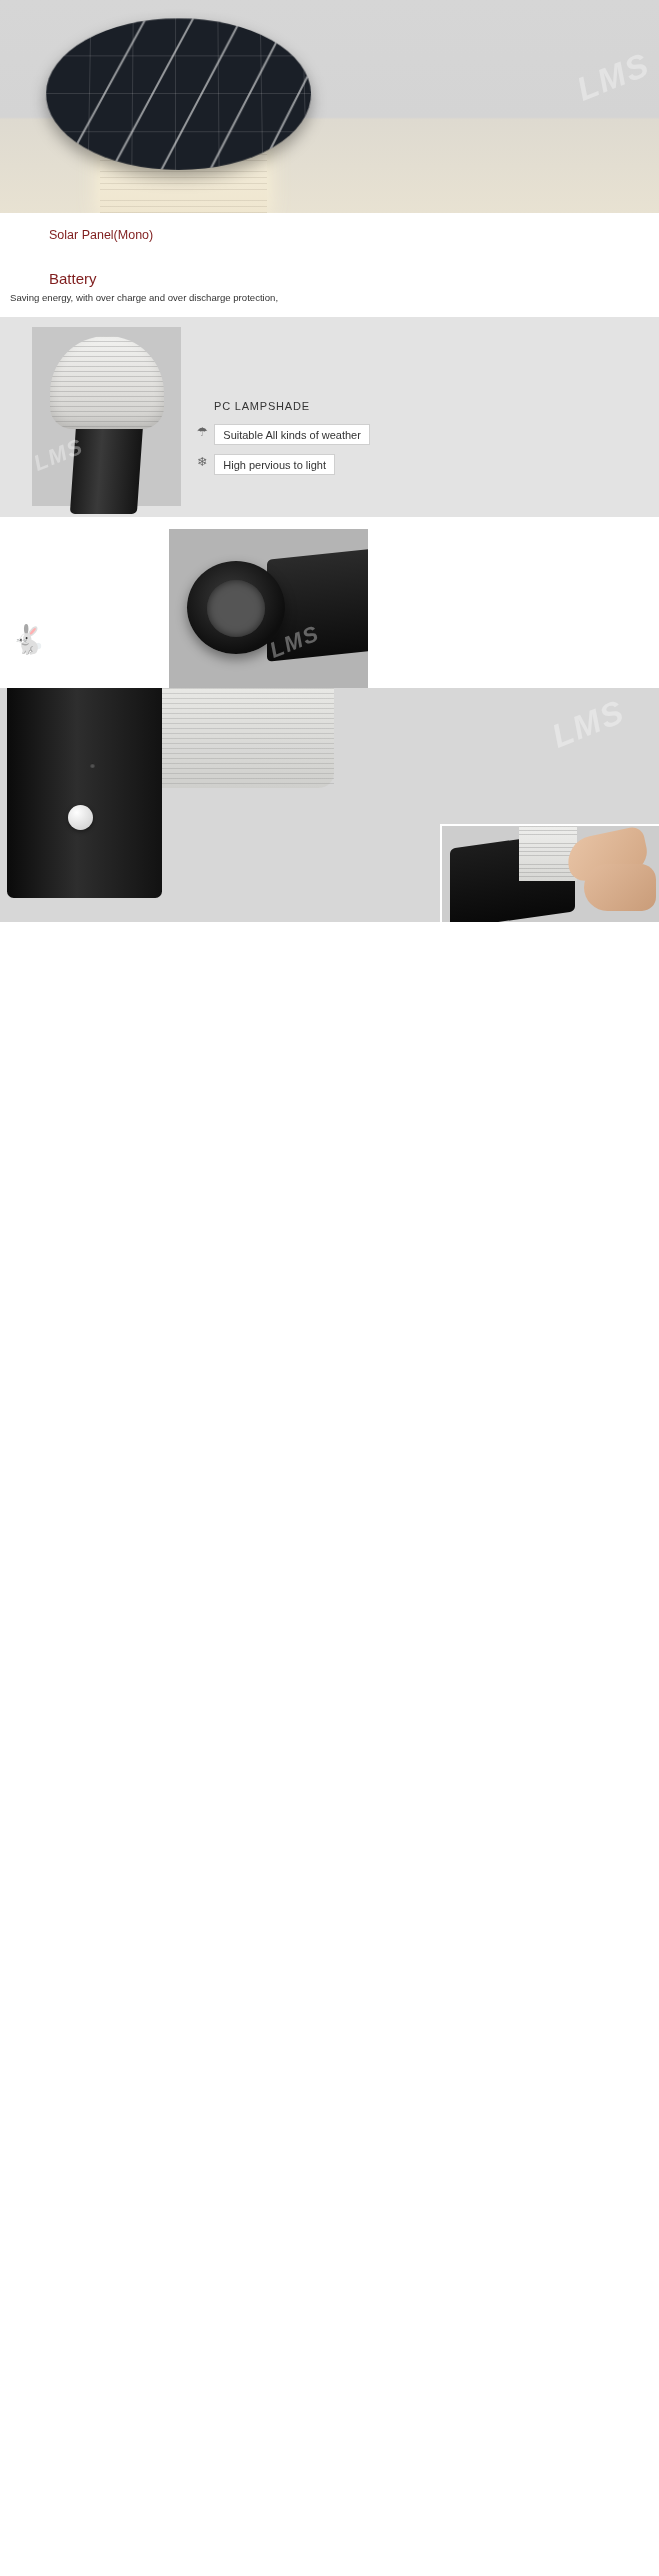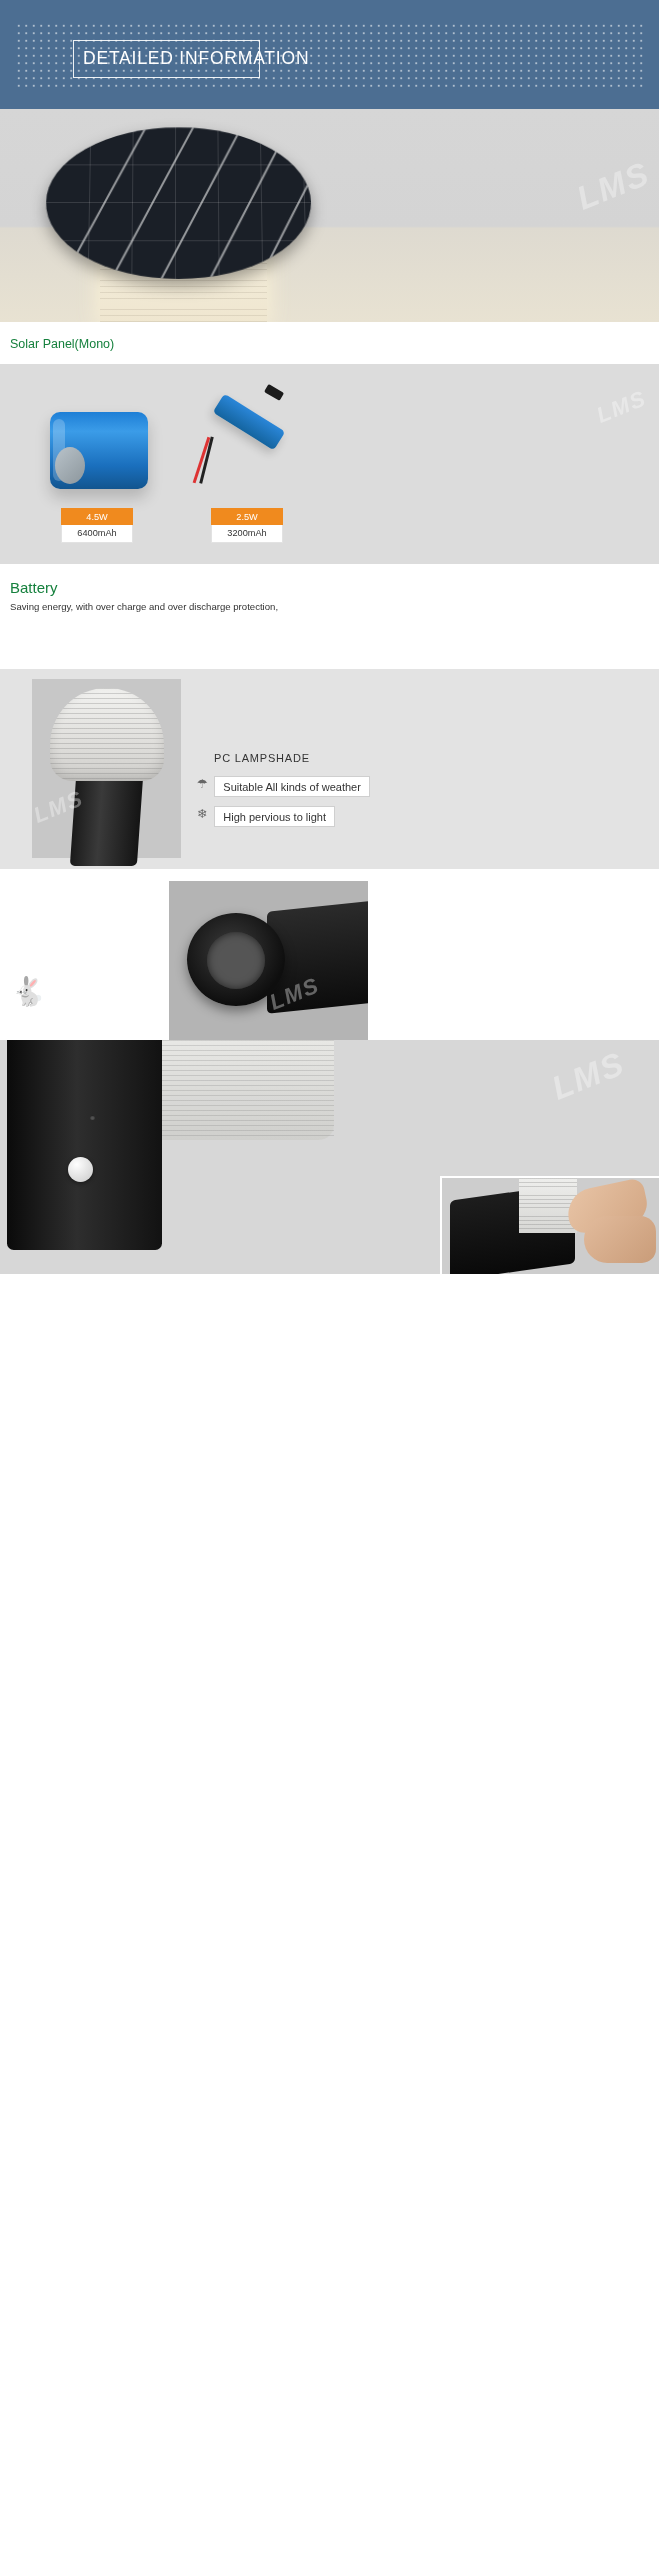--- a/index.html
+++ b/index.html
@@ -93,21 +93,21 @@
     background: linear-gradient(to bottom, #f4eedd, #efe6cf);
     border-radius: 8.3px 8.3px 0 0;
     box-shadow: 0 0 25px rgba(255,245,215,0.9);
   }
   .ribs {
     position: absolute; inset: 0;
     background-image: repeating-linear-gradient(to bottom, rgba(180,170,150,0.30) 0 0.8px, transparent 0.8px 5.8px);
   }
 
   .caption { padding: 15px 10px 13.4px 10px; }
-  .caption .head { font-size: 12.5px; color: #15803d; }
+  .caption .head { font-size: 12.5px; color: #7f1d1d; margin-left: 39px; }
   .caption .head.big { font-size: 15px; }
   .caption .sub { font-size: 9.6px; line-height: 13.4px; color: #333; margin-top: 3.3px; }
 
   
   .battery-photo { height: 200px; background: #dcdcdc; }
   .batt-big {
     position: absolute;
     left: 50px; top: 48px;
     width: 98px; height: 77px;
     border-radius: 10px;
@@ -159,21 +159,21 @@
     width: 72px;
     text-align: center;
     font-size: 9.2px;
   }
   .spec .w { background: #f08a1e; color: #fff; padding: 3.3px 0; }
   .spec .mah { background: #fff; color: #333; padding: 3.3px 0; border: 0.8px solid #e2e2e2; border-top: none; }
   .spec.s1 { left: 61px; top: 144px; }
   .spec.s2 { left: 211px; top: 144px; }
 
   
-  .shade-photo { height: 200px; background: #e3e3e3; margin-top: 43px; }
+  .shade-photo { height: 200px; background: #e3e3e3; }
   .shade-inner {
     position: absolute;
     left: 32px; top: 10px;
     width: 149px; height: 179px;
     background: #c7c7c7;
   }
   .shade-dome {
     position: absolute;
     left: 50px; top: 18.4px;
     width: 114px; height: 93px;
@@ -349,62 +349,39 @@
   .footer-caption .head { font-size: 12.5px; }
   .footer-caption .sub { font-size: 9.6px; margin-top: 3.3px; }
 
   .spacer-grey { height: 11.7px; background: #ffffff; }
 </style>
 </head>
 <body>
 
 <div class="page">
 
-  <div class="banner">
-    <div class="dots"></div>
-    <div class="title-box"></div>
-    <div class="title">DETAILED INFORMATION</div>
-  </div>
 
   <div class="photo solar-photo">
     <div class="lamp-body-glow">
       <div class="ribs"></div>
     </div>
     <div class="solar-panel wide">
       <div class="cellgrid"></div>
       <div class="busbar" style="left:50px"></div>
       <div class="busbar" style="left:98px"></div>
       <div class="busbar" style="left:147px"></div>
       <div class="busbar" style="left:195px"></div>
       <div class="busbar" style="left:244px"></div>
     </div>
     <div class="watermark" style="right:8.3px; top:58px">LMS</div>
   </div>
   <div class="caption">
     <div class="head">Solar Panel(Mono)</div>
   </div>
 
-  <div class="photo battery-photo">
-    <div class="batt-big"></div>
-    <div class="batt-cap"></div>
-    <div class="batt-small"></div>
-    <div class="wire"></div>
-    <div class="wire b"></div>
-    <div class="connector"></div>
-
-    <div class="spec s1">
-      <div class="w">4.5W</div>
-      <div class="mah">6400mAh</div>
-    </div>
-    <div class="spec s2">
-      <div class="w">2.5W</div>
-      <div class="mah">3200mAh</div>
-    </div>
-    <div class="watermark wm-sm" style="right:11.7px; top:30px">LMS</div>
-  </div>
   <div class="caption">
     <div class="head big">Battery</div>
     <div class="sub">Saving energy, with over charge and over discharge protection,</div>
   </div>
 
   <div class="photo shade-photo">
     <div class="shade-inner"></div>
     <div class="shade-neck"></div>
     <div class="shade-dome">
       <div class="ribs"></div>

